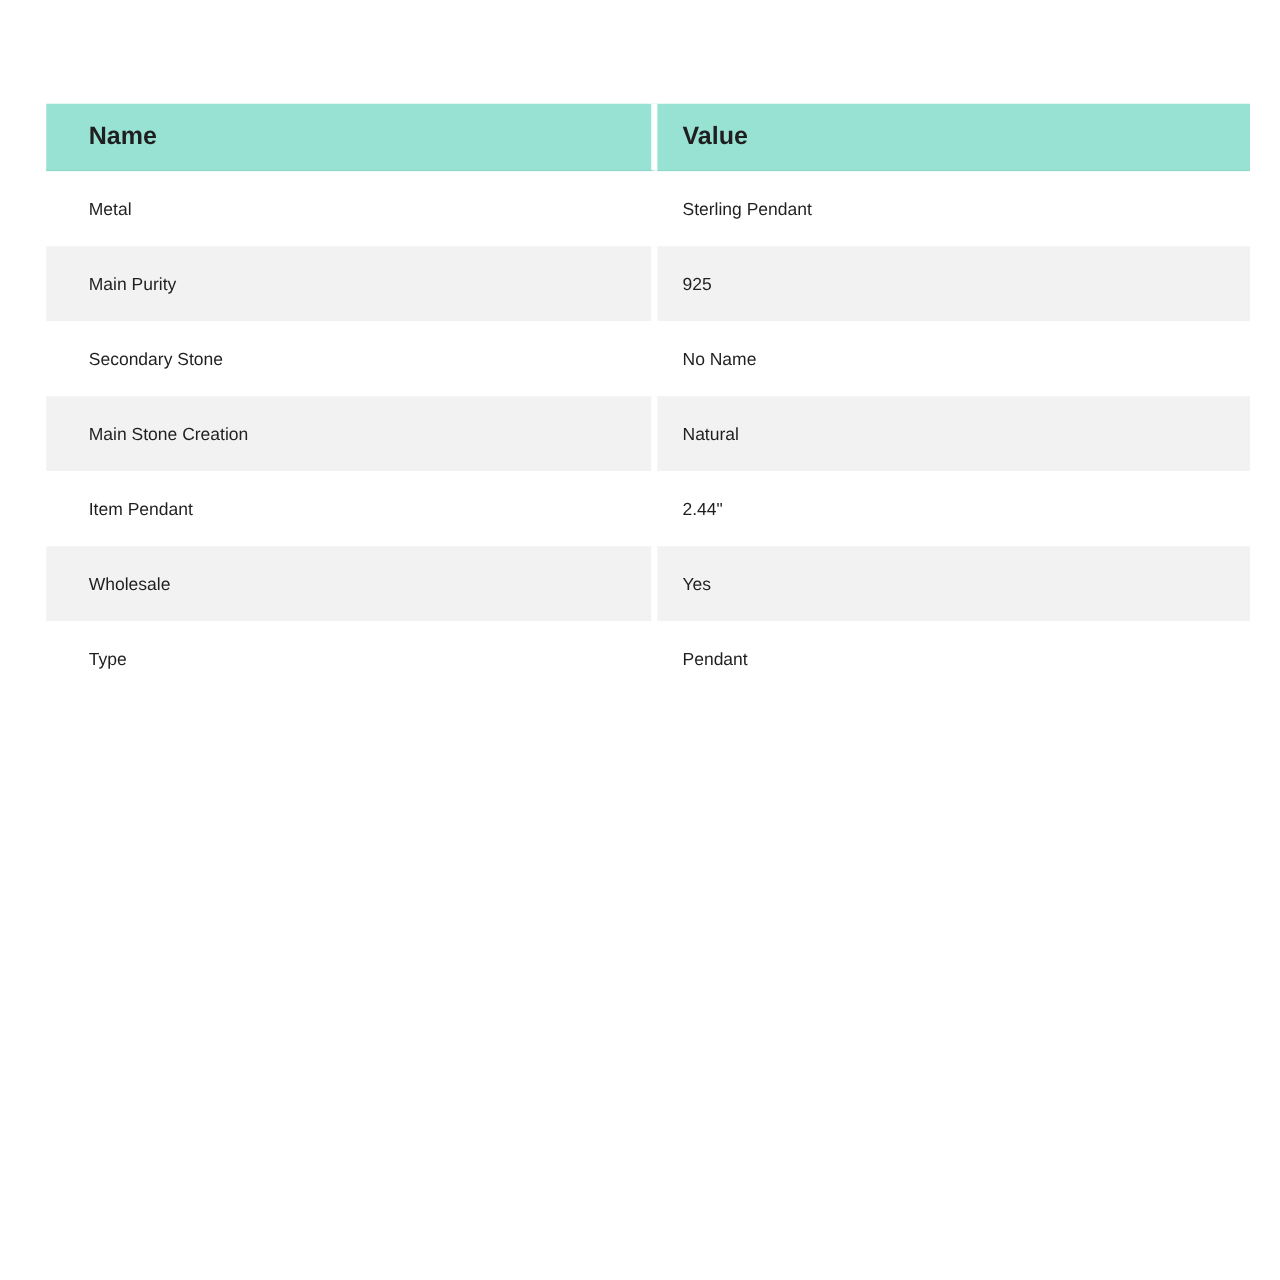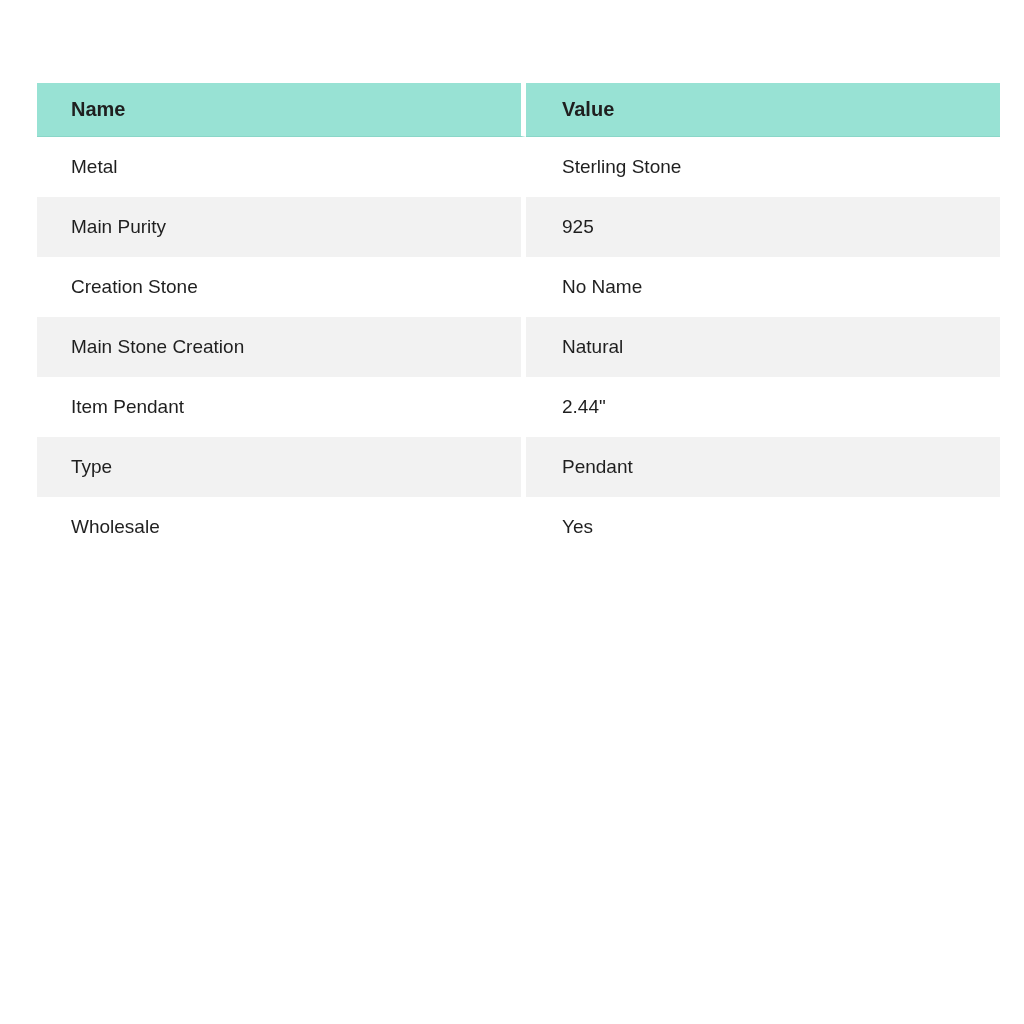--- a/index.html
+++ b/index.html
@@ -41,82 +41,82 @@
   thead th {
     background: var(--header-bg, #98e2d4);
     height: 51px;
     font-size: 20px;
     font-weight: bold;
     border-bottom: 1px solid var(--header-edge, #8ad6c8);
   }
   
   tbody td {
     height: 58px;
-    font-size: 19px;
+    font-size: 14px;
     font-weight: normal;
     background: var(--row-bg, #ffffff);
   }
   tbody tr:nth-child(even) td {
     background: var(--row-alt-bg, #f2f2f2);
   }
   
   th.col-name, td.col-name {
     border-right: 5px solid var(--divider-color, #ffffff);
     padding-left: 34px;
   }
   th.col-value, td.col-value {
-    padding-left: 36px;
+    padding-left: 20px;
   }
 </style>
 </head>
 <body>
 
 <div class="page">
   <table class="spec-table">
     <colgroup>
       <col class="c-name">
       <col class="c-value">
     </colgroup>
     <thead>
       <tr>
         <th class="col-name">Name</th>
         <th class="col-value">Value</th>
       </tr>
     </thead>
     <tbody id="rows">
   <tr>
     <td class="col-name">Metal</td>
-    <td class="col-value">Sterling Stone</td>
+    <td class="col-value">Sterling Pendant</td>
   </tr>
 
   <tr>
     <td class="col-name">Main Purity</td>
     <td class="col-value">925</td>
   </tr>
 
 
   <tr>
-    <td class="col-name">Creation Stone</td>
+    <td class="col-name">Secondary Stone</td>
     <td class="col-value">No Name</td>
   </tr>
 
   <tr>
     <td class="col-name">Main Stone Creation</td>
     <td class="col-value">Natural</td>
   </tr>
 
   <tr>
     <td class="col-name">Item Pendant</td>
     <td class="col-value">2.44"</td>
   </tr>
 
   <tr>
-    <td class="col-name">Type</td>
-    <td class="col-value">Pendant</td>
+    <td class="col-name">Wholesale</td>
+    <td class="col-value">Yes</td>
   </tr>
 
   <tr>
-    <td class="col-name">Wholesale</td>
-    <td class="col-value">Yes</td>
+    <td class="col-name">Type</td>
+    <td class="col-value">Pendant</td>
   </tr>
 </tbody>
   </table>
 </div>
 
 </body></html>

